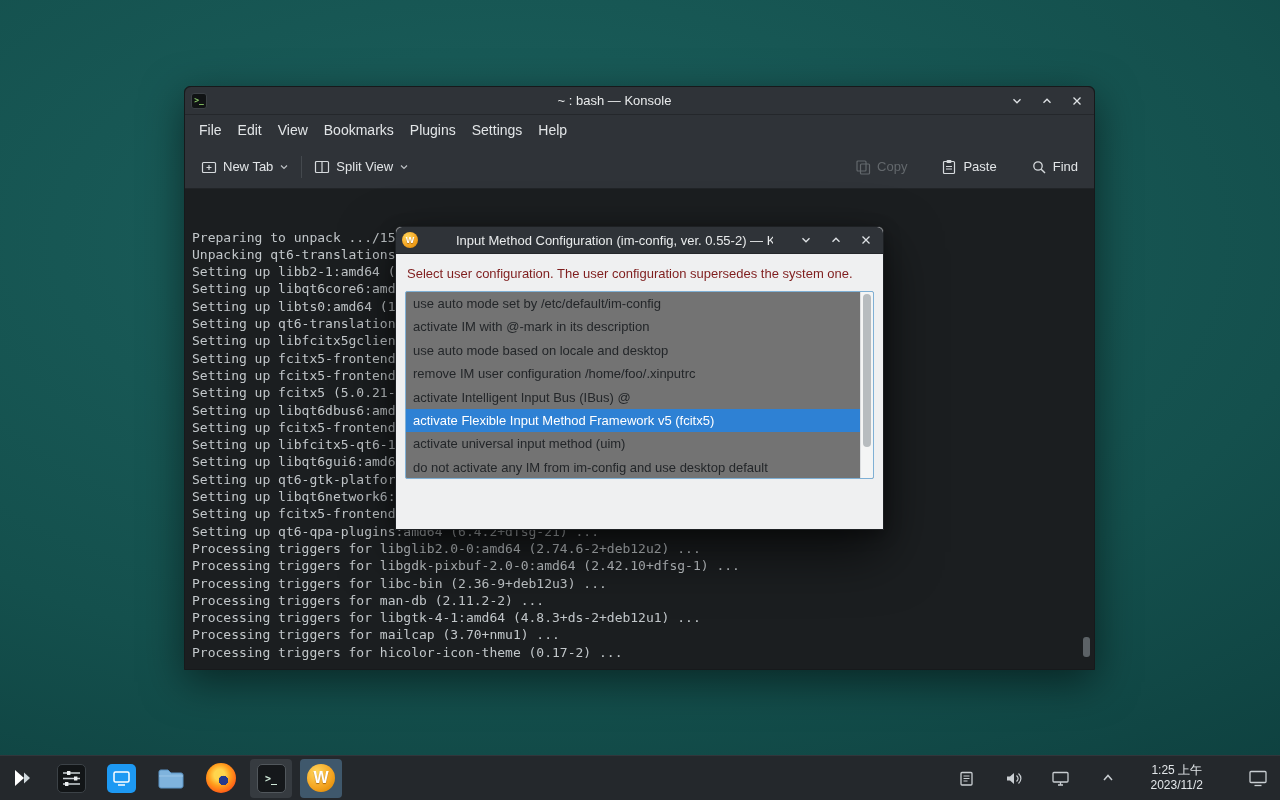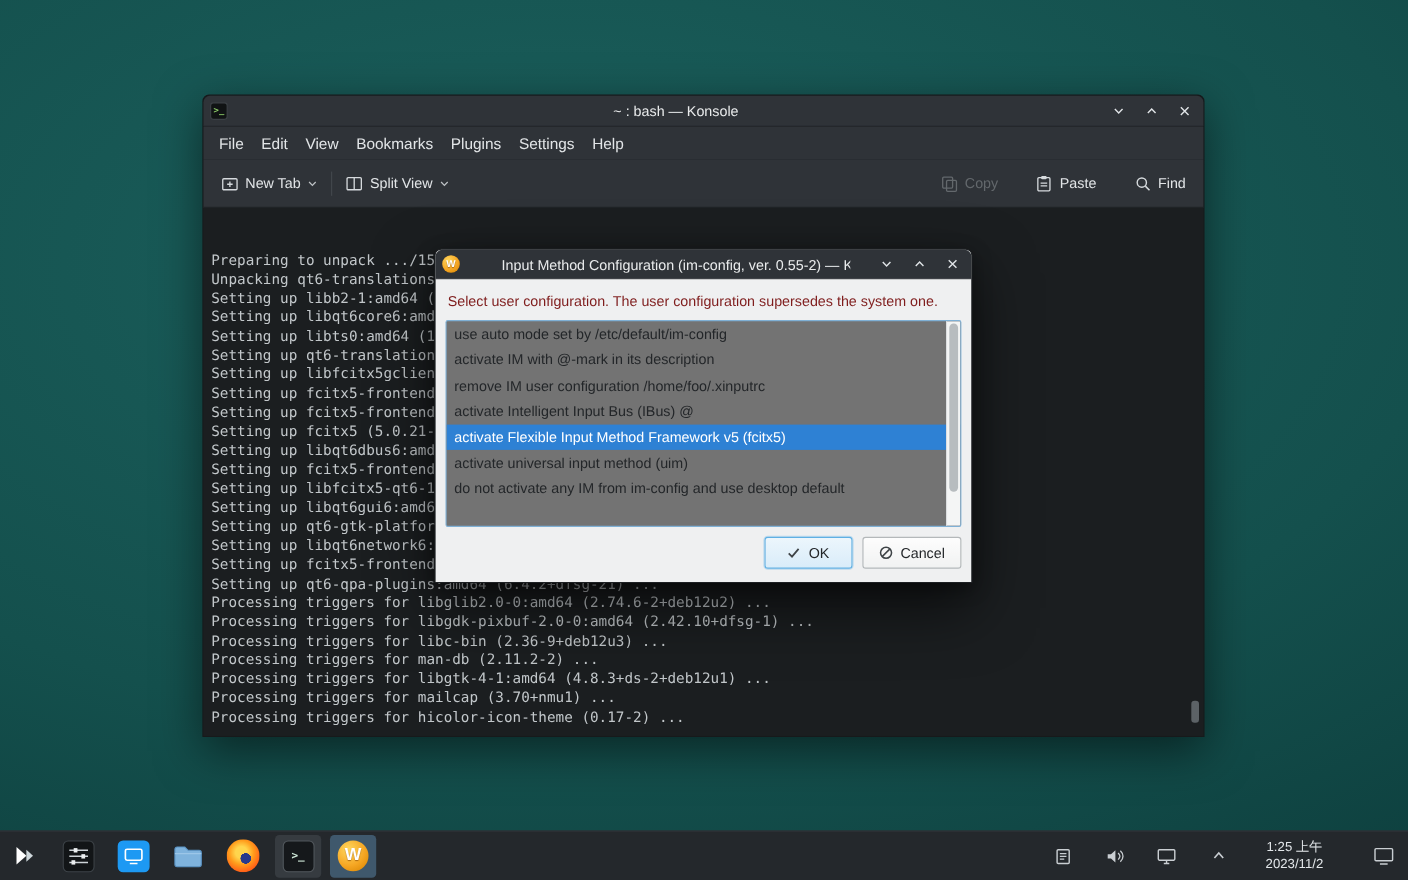--- a/index.html
+++ b/index.html
@@ -259,45 +259,31 @@
             <path d="M2.5 2.5l7 7M9.5 2.5l-7 7" stroke="currentColor" stroke-width="1.3"></path>
           </svg>
       </span>
     </span>
   </div>
   <div class="kd-body">
     <div class="kd-label">Select user configuration. The user configuration supersedes the system one.</div>
     <div class="kd-list">
       <div class="kd-item">use auto mode set by /etc/default/im-config</div>
         <div class="kd-item">activate IM with @-mark in its description</div>
+        <div class="kd-item">use auto mode based on locale and desktop</div>
         <div class="kd-item">remove IM user configuration /home/foo/.xinputrc</div>
         <div class="kd-item">activate Intelligent Input Bus (IBus) @</div>
         <div class="kd-item selected">activate Flexible Input Method Framework v5 (fcitx5)</div>
         <div class="kd-item">activate universal input method (uim)</div>
         <div class="kd-item">do not activate any IM from im-config and use desktop default</div>
       <div class="kd-scrollbar">
         <div class="kd-thumb"></div>
       </div>
     </div>
   </div>
-  <div class="kd-buttons">
-    <button class="kd-btn default">
-      <svg class="btn-glyph" width="13" height="13" viewBox="0 0 13 13">
-          <path d="M2 7l3 3 6-7" fill="none" stroke="#3f4447" stroke-width="1.6"></path>
-        </svg>
-      <span>OK</span>
-    </button>
-    <button class="kd-btn">
-      <svg class="btn-glyph" width="13" height="13" viewBox="0 0 13 13">
-          <circle cx="6.5" cy="6.5" r="5" fill="none" stroke="#3f4447" stroke-width="1.4"></circle>
-          <path d="M3.2 9.8l6.6-6.6" stroke="#3f4447" stroke-width="1.4"></path>
-        </svg>
-      <span>Cancel</span>
-    </button>
-  </div>
 </div>
 
 <div class="taskbar">
   <div class="launcher">
     <svg width="24" height="24" viewBox="0 0 24 24">
       <path d="M4 4l9 8-9 8z" fill="#ffffff"></path>
       <path d="M13 6.5l6 5.5-6 5.5z" fill="#cfd8dc"></path>
     </svg>
   </div>
 

